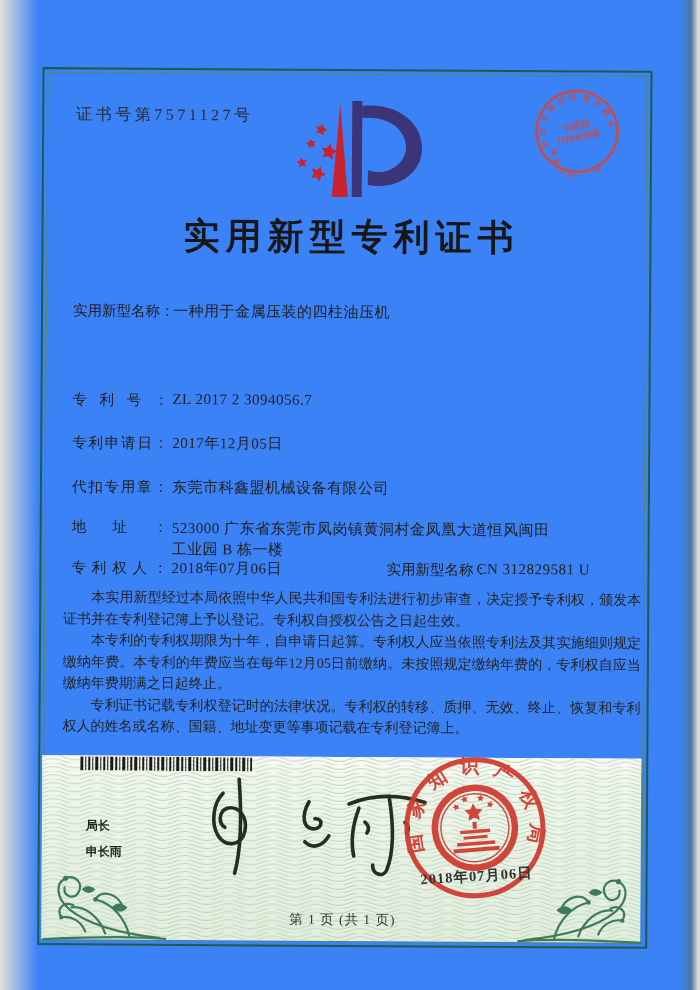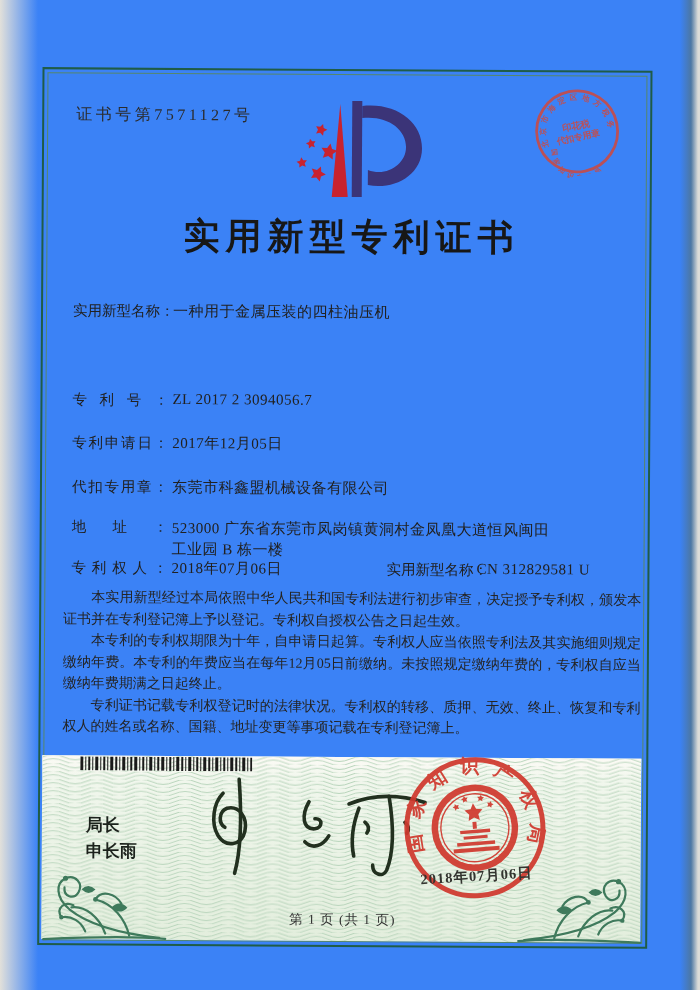--- a/index.html
+++ b/index.html
@@ -38,21 +38,21 @@
 
   
   .panel{position:absolute;left:44px;top:757px;width:599px;height:184px;
     background:linear-gradient(#f3f8ef,#e3eedd);}
   .panel svg.waves{position:absolute;inset:0;}
   .panel:before{content:"";position:absolute;left:0;top:0;right:0;height:22px;
     background:linear-gradient(#fcfaf5,rgba(252,250,245,0));}
 
   .barcode{position:absolute;left:82px;top:758px;width:172px;height:14px;}
   .director{position:absolute;left:88px;top:814px;font-family:"Liberation Sans","DejaVu Sans",sans-serif;
-    font-size:17px;font-weight:600;color:#1c221c;line-height:26px;}
+    font-size:12px;font-weight:600;color:#1c221c;line-height:26px;}
   .signature{position:absolute;left:195px;top:772px;width:250px;height:108px;}
 
   .seal{position:absolute;left:402px;top:752px;width:150px;height:150px;transform:rotate(-5deg);opacity:.93;}
   .seal-date{position:absolute;left:408px;top:866px;width:142px;text-align:center;
     font-size:14.5px;color:#33342f;letter-spacing:1px;transform:rotate(-4deg);font-weight:600;}
 
   .stamp{position:absolute;left:531px;top:86px;width:88px;height:88px;transform:rotate(-12deg);opacity:.88;}
 
   .flourish{position:absolute;width:126px;height:96px;}
   .flourish.fl-left{left:44px;top:847px;}

